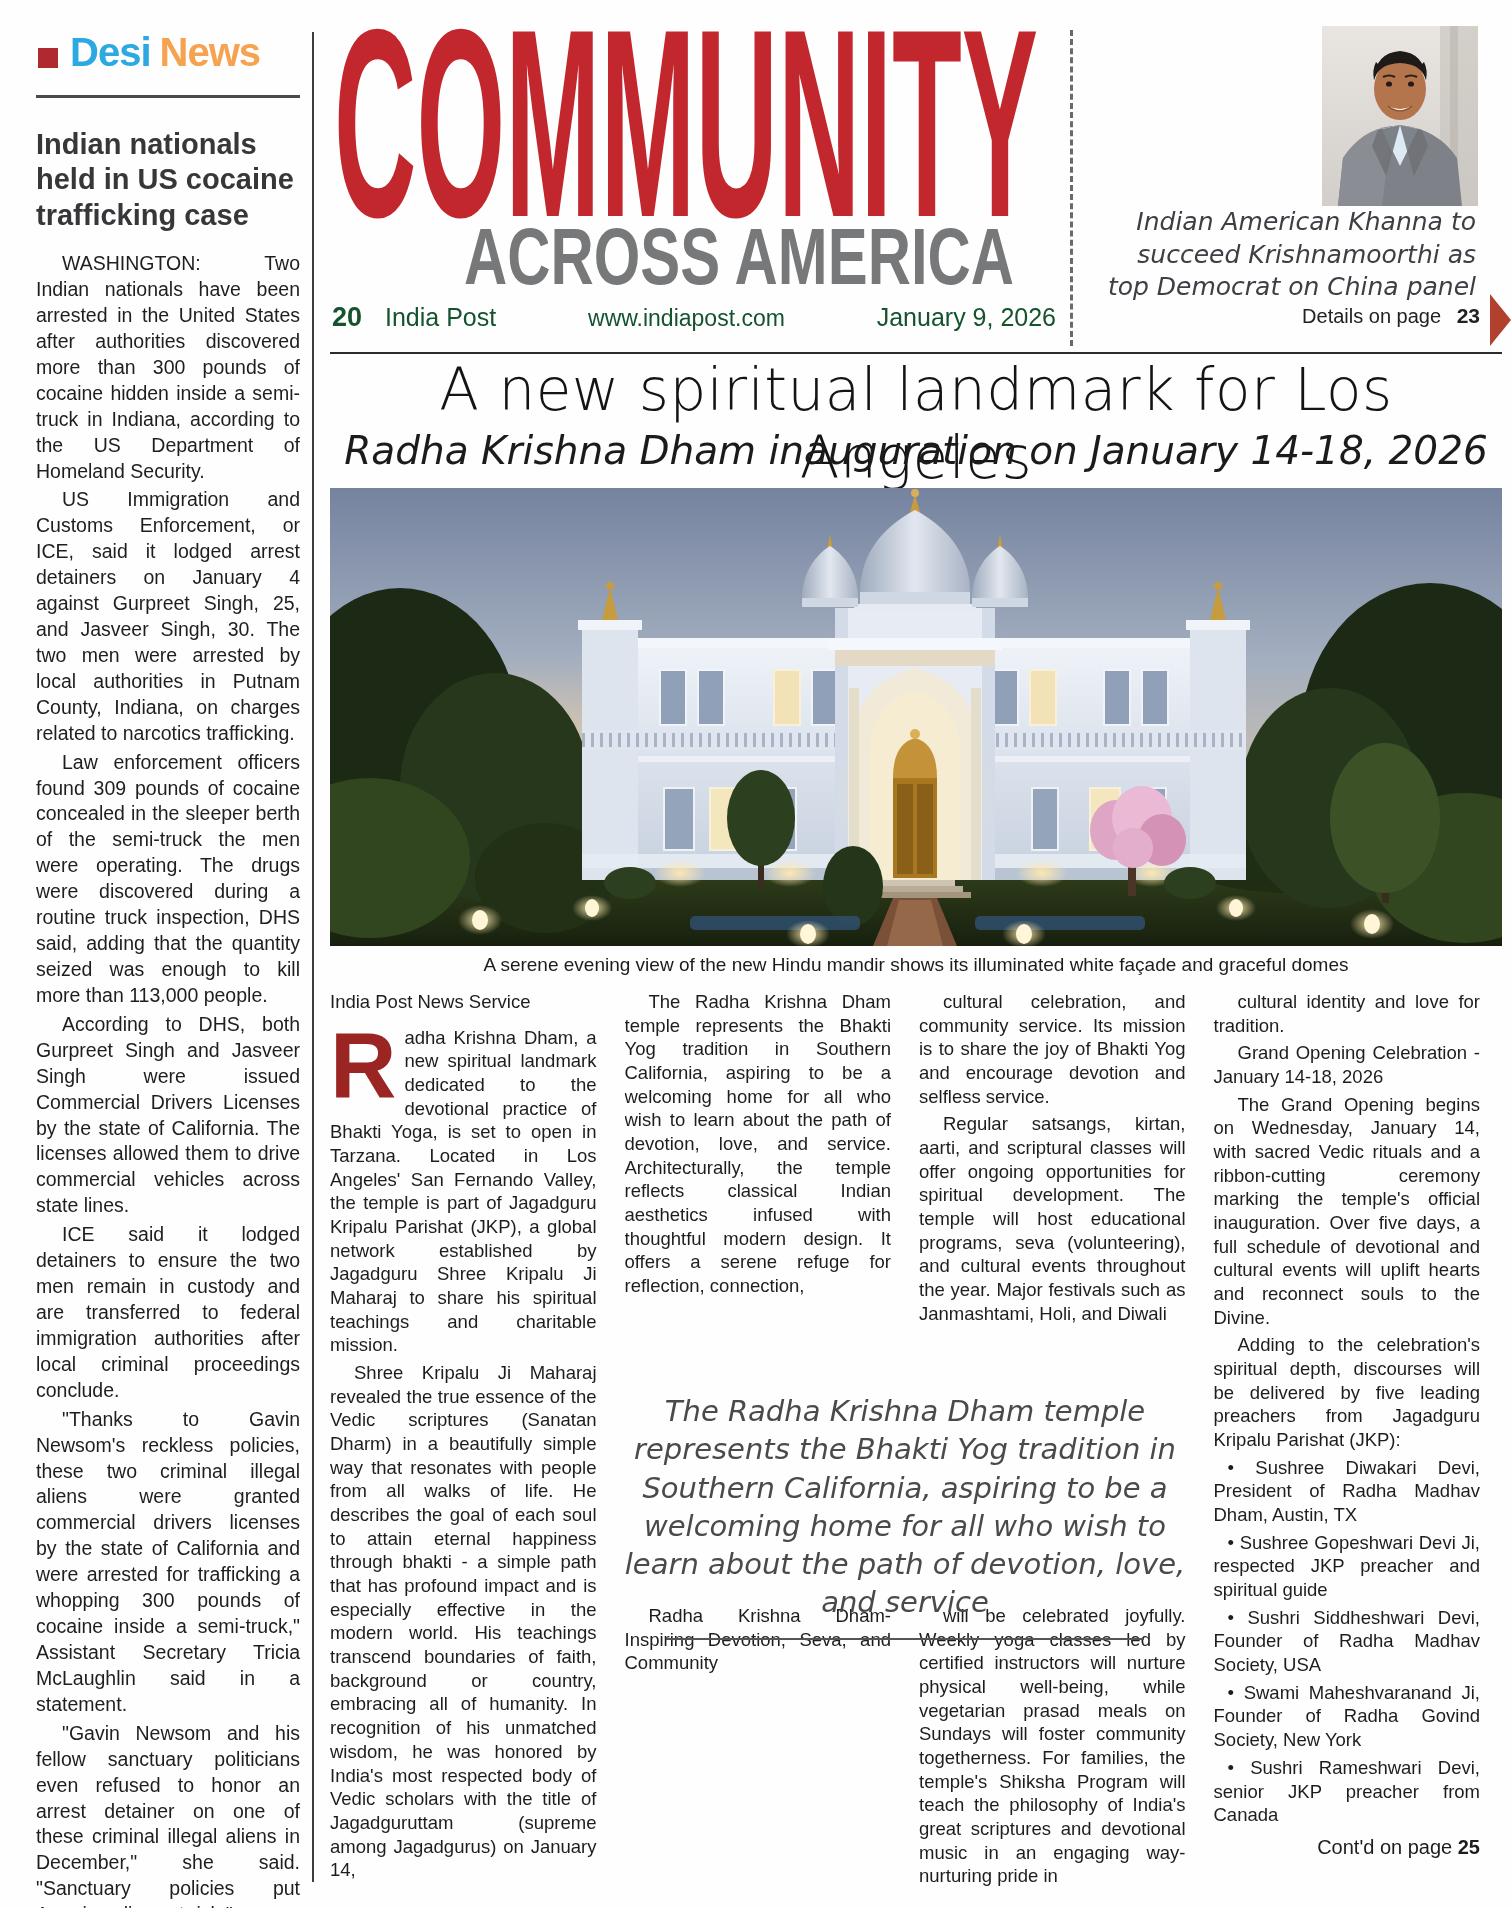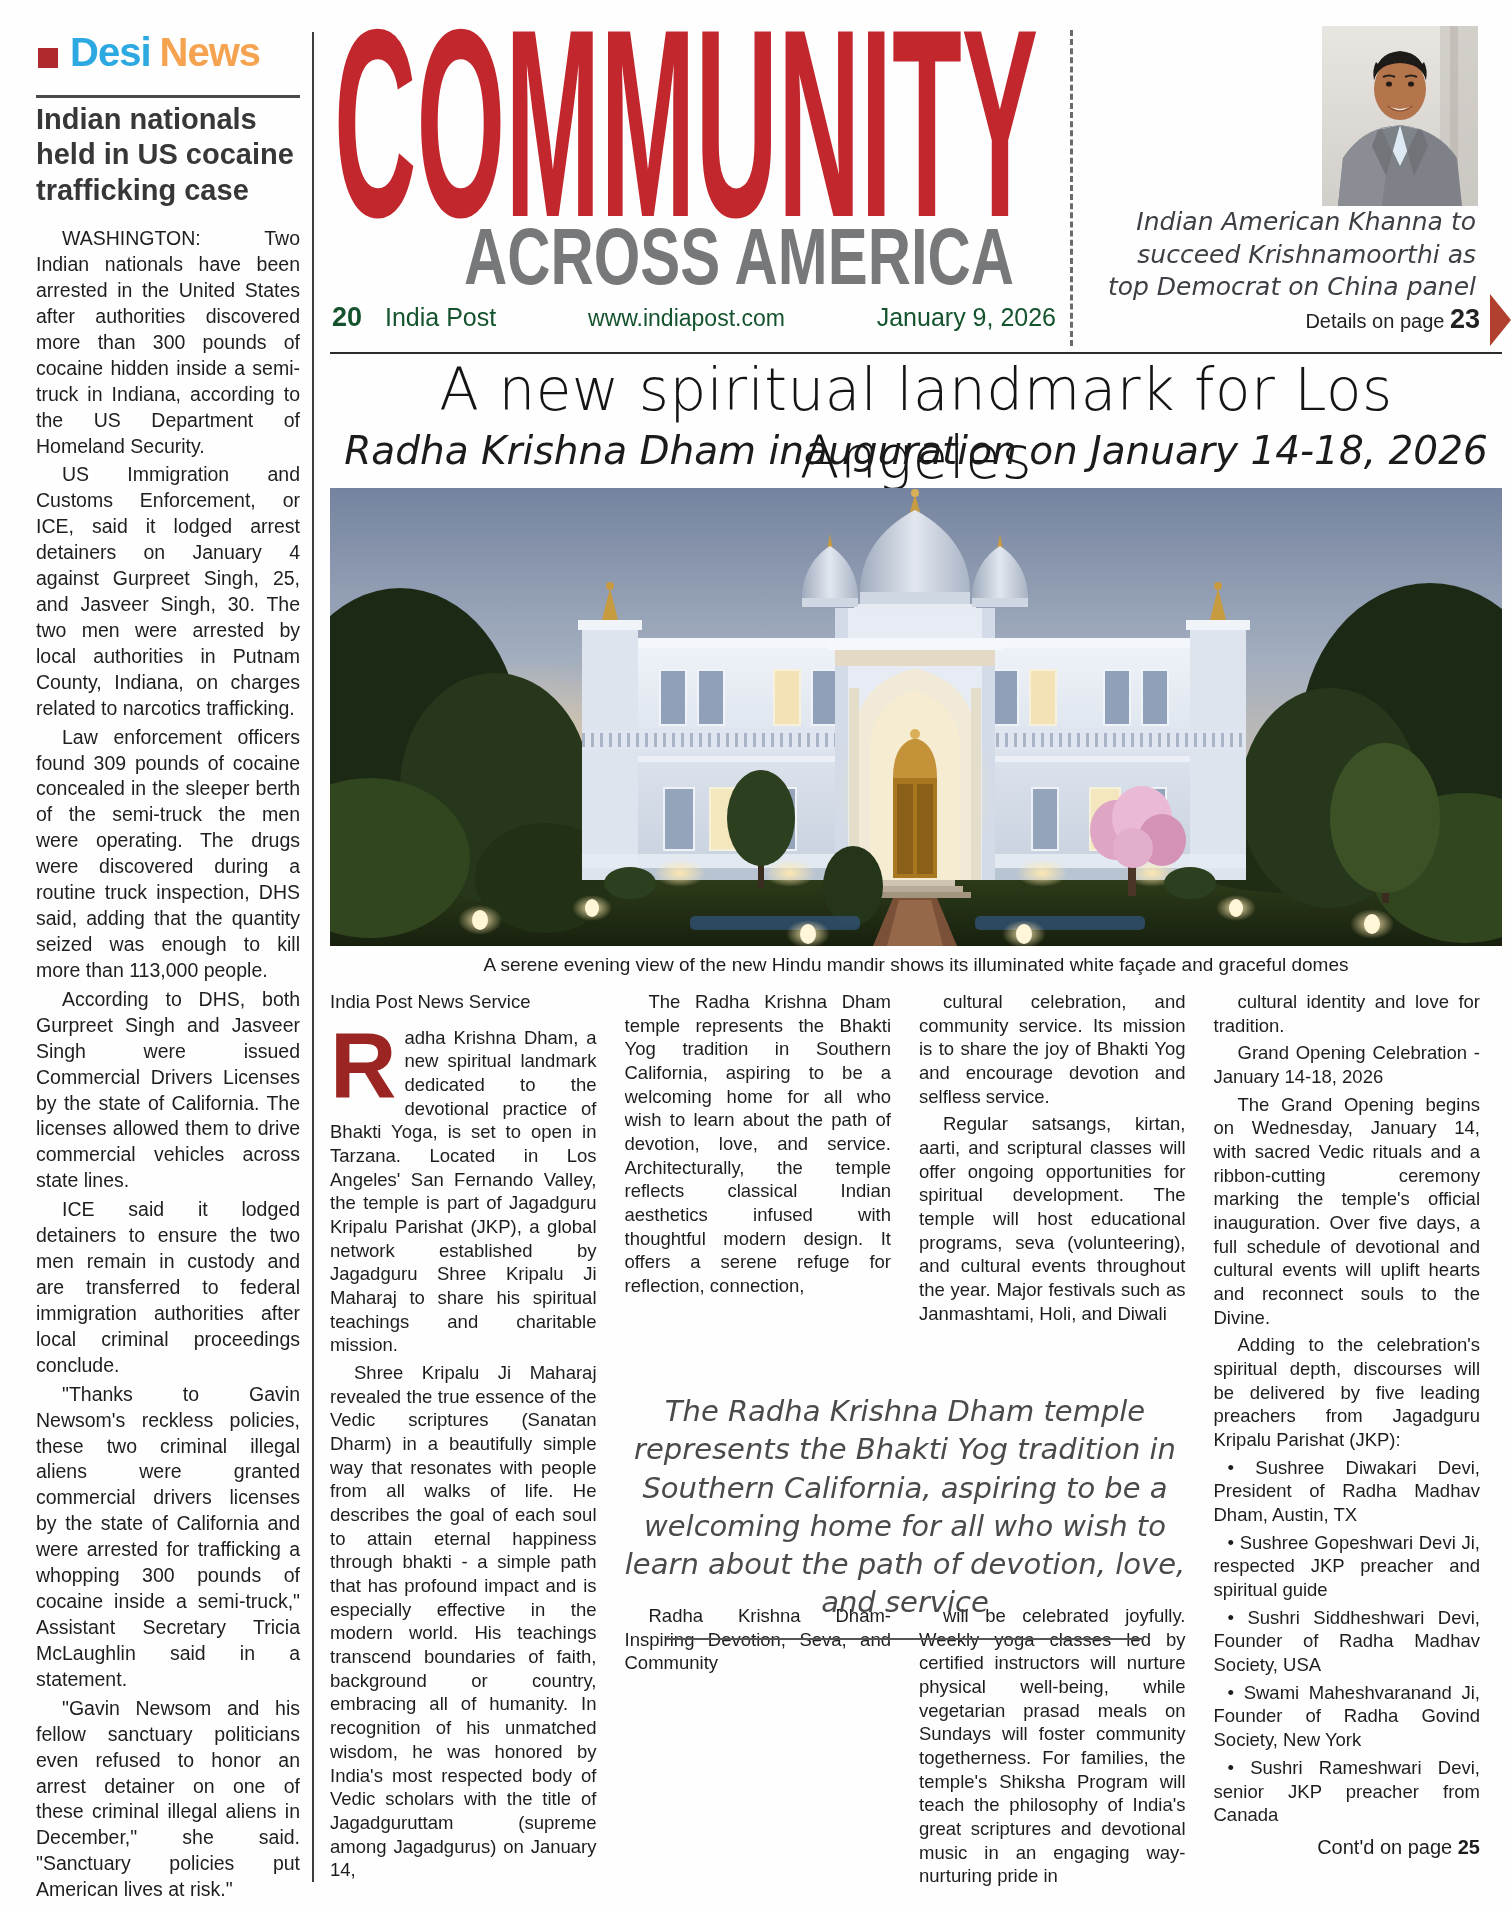--- a/index.html
+++ b/index.html
@@ -5,21 +5,21 @@
   html,body{margin:0;padding:0;background:#e9e9e9;}
   .page{position:relative;width:1512px;height:1908px;background:#fefefe;overflow:hidden;
         font-family:"Liberation Sans",sans-serif;color:#1e1e1e;}
 
   
   .leftcol{position:absolute;left:36px;top:30px;width:264px;}
   .dn-logo{display:flex;align-items:center;border-bottom:3px solid #4a4a4a;padding-bottom:20px;}
   .dn-square{width:20px;height:20px;background:#b0292e;margin:10px 12px 0 2px;flex:0 0 auto;}
   .dn-desi{font-size:40px;font-weight:bold;color:#2ca9e1;letter-spacing:-1px;}
   .dn-news{font-size:40px;font-weight:bold;color:#f6a351;letter-spacing:-1px;margin-left:9px;}
-  .dn-headline{margin:4px 0 0 0;font-size:29px;line-height:1.22;font-weight:bold;color:#37373a;}
+  .dn-headline{margin:29px 0 0 0;font-size:29px;line-height:1.22;font-weight:bold;color:#37373a;}
   .dn-body{margin-top:18px;}
   .dn-body p{font-size:19.5px;line-height:1.33;text-align:justify;text-indent:26px;margin:0 0 3px 0;}
 
   
   .vline{position:absolute;left:312px;top:32px;height:1850px;width:2px;background:#3d3d3d;}
   .vdash{position:absolute;left:1070px;top:30px;height:316px;width:0;border-left:3px dashed #6a6a6a;}
 
   
   .mast1{position:absolute;left:332px;top:24px;}
   .mast2{position:absolute;left:462px;top:226px;}
@@ -30,21 +30,21 @@
   .site{font-size:23px;}
   .hrule{position:absolute;left:330px;top:352px;width:1172px;height:2px;background:#2c2c2c;}
 
   
   .teaser{position:absolute;left:1092px;top:26px;width:398px;}
   .teaser-photo{display:block;margin-left:auto;margin-right:12px;}
   .teaser-cap{padding-right:14px;text-align:right;font-style:italic;
               font-size:25px;line-height:1.3;color:#3c3f44;
               font-family:"DejaVu Sans","Liberation Sans",sans-serif;font-weight:300;}
   .details{position:absolute;left:1100px;top:304px;width:380px;text-align:right;font-size:20px;color:#222;}
-  .details b{font-size:27px;}
+  .details b{font-size:21px;margin-left:10px;}
   .arrow-right{position:absolute;left:1490px;top:294px;width:0;height:0;
                border-top:26px solid transparent;border-bottom:26px solid transparent;
                border-left:21px solid #b2402f;}
 
   
   .a-headline{position:absolute;left:330px;top:356px;width:1172px;text-align:center;
               font-size:58px;font-weight:200;letter-spacing:0.5px;color:#141414;
               font-family:"DejaVu Sans","Liberation Sans",sans-serif;}
   .a-subhead{position:absolute;left:330px;top:428px;width:1172px;text-align:center;
              font-size:39px;font-style:italic;font-weight:300;color:#1b1b1b;

